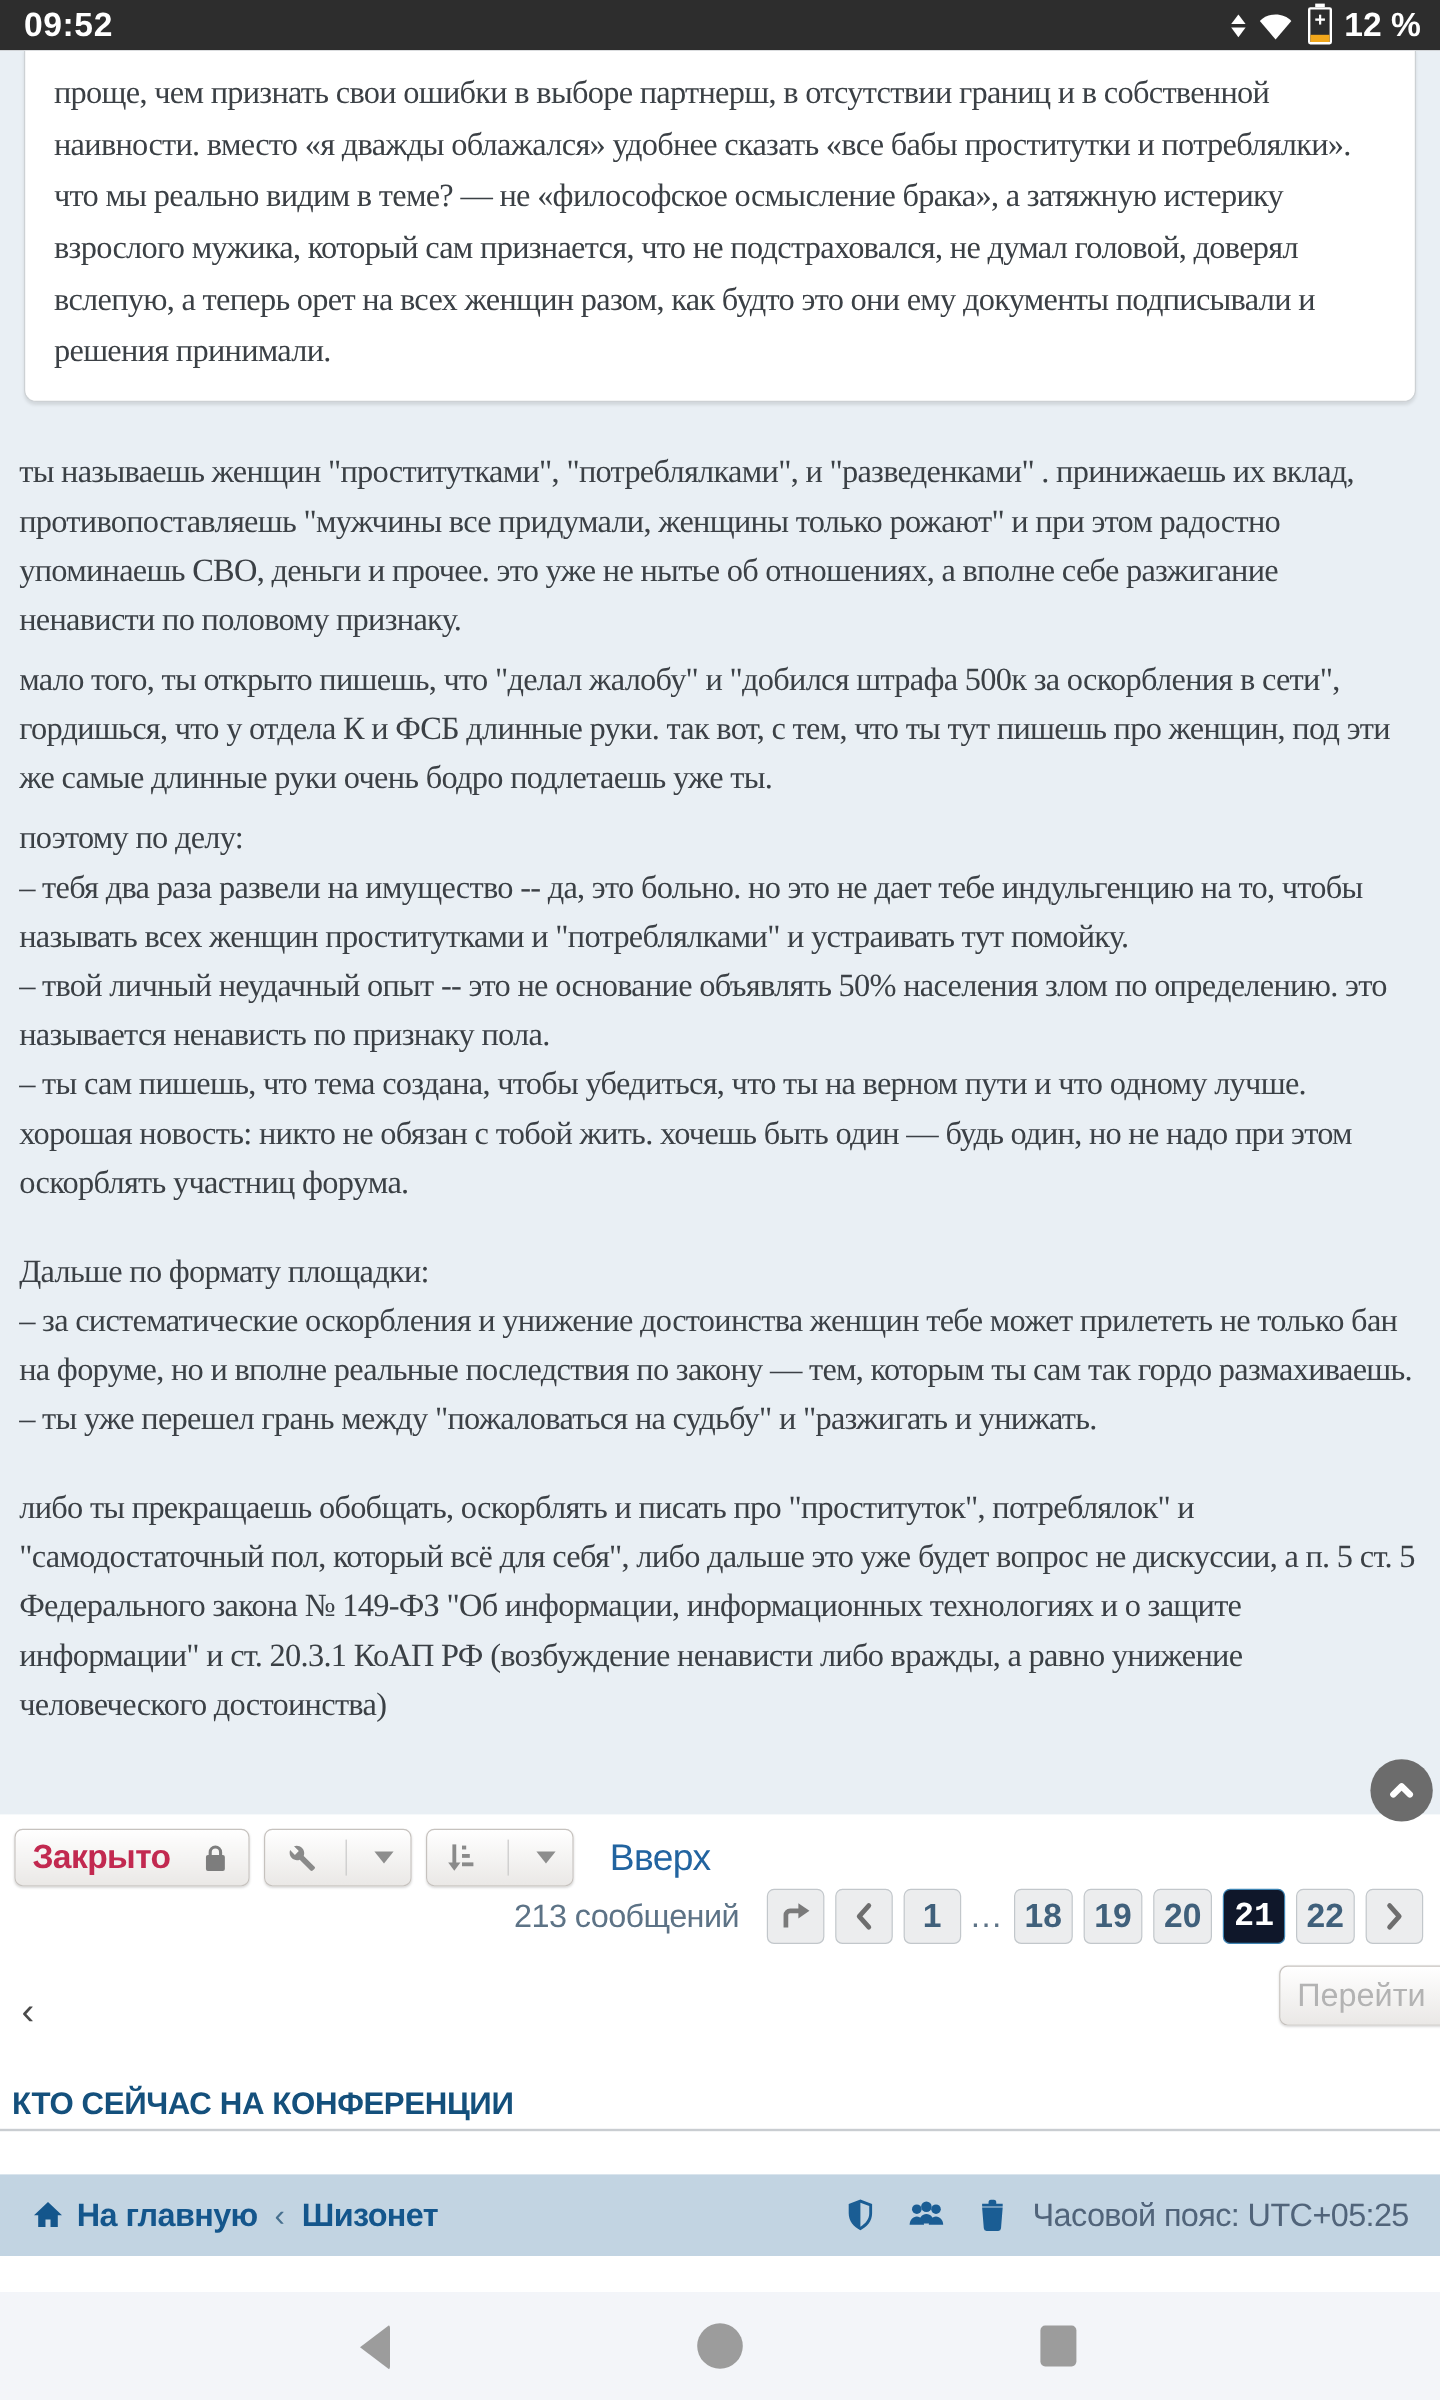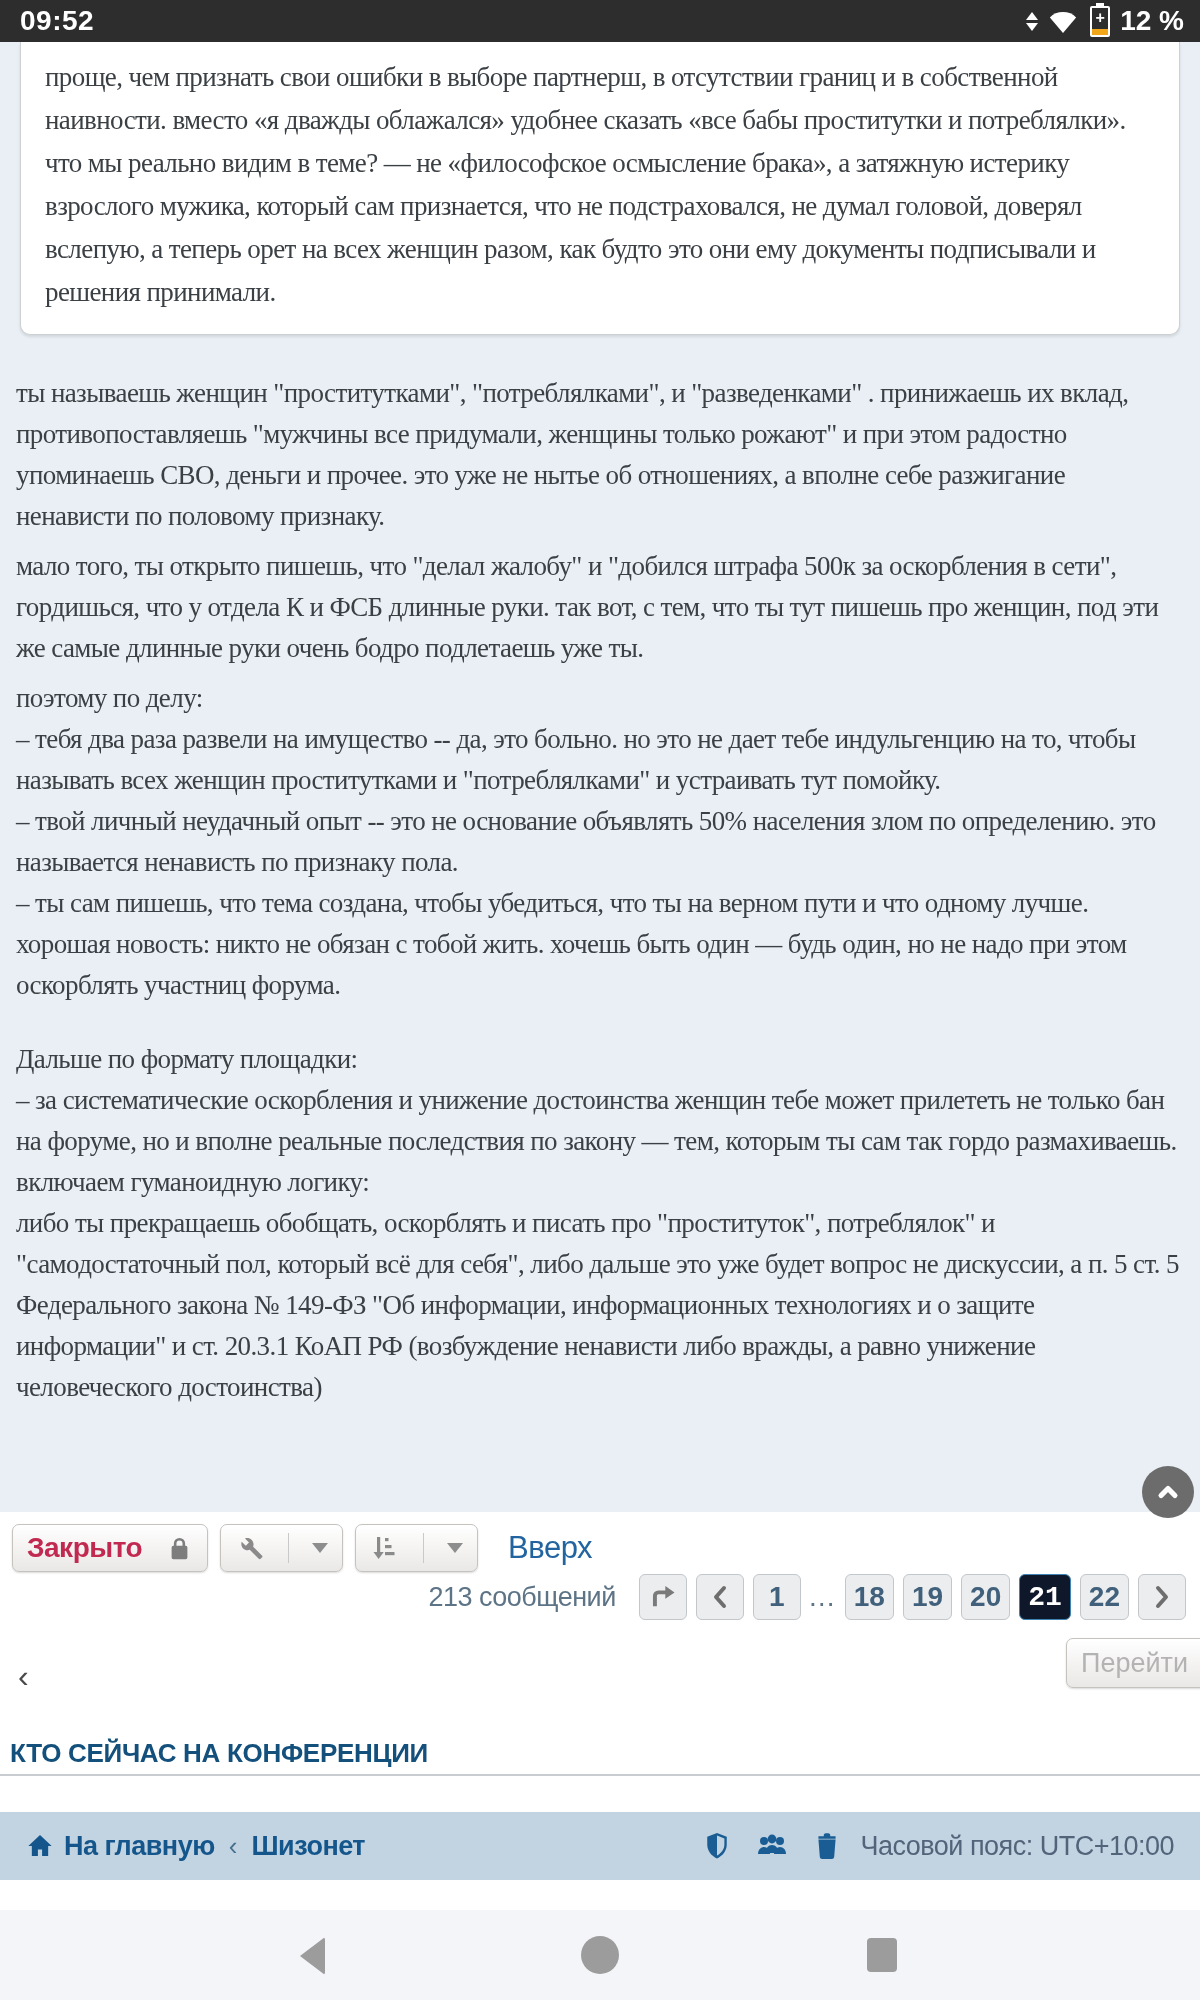--- a/index.html
+++ b/index.html
@@ -150,21 +150,21 @@
     </div>
     <div class="post">
       <p class="gap-sm">ты называешь женщин "проститутками", "потреблялками", и "разведенками" . принижаешь их вклад, противопоставляешь "мужчины все придумали, женщины только рожают" и при этом радостно упоминаешь СВО, деньги и прочее. это уже не нытье об отношениях, а вполне себе разжигание ненависти по половому признаку.</p>
       <p class="gap-sm">мало того, ты открыто пишешь, что "делал жалобу" и "добился штрафа 500к за оскорбления в сети", гордишься, что у отдела К и ФСБ длинные руки. так вот, с тем, что ты тут пишешь про женщин, под эти же самые длинные руки очень бодро подлетаешь уже ты.</p>
       <p>поэтому по делу:</p>
       <p>– тебя два раза развели на имущество -- да, это больно. но это не дает тебе индульгенцию на то, чтобы называть всех женщин проститутками и "потреблялками" и устраивать тут помойку.</p>
       <p>– твой личный неудачный опыт -- это не основание объявлять 50% населения злом по определению. это называется ненависть по признаку пола.</p>
       <p class="gap-lg">– ты сам пишешь, что тема создана, чтобы убедиться, что ты на верном пути и что одному лучше. хорошая новость: никто не обязан с тобой жить. хочешь быть один — будь один, но не надо при этом оскорблять участниц форума.</p>
       <p>Дальше по формату площадки:</p>
       <p>– за систематические оскорбления и унижение достоинства женщин тебе может прилететь не только бан на форуме, но и вполне реальные последствия по закону — тем, которым ты сам так гордо размахиваешь.</p>
-      <p>включаем гуманоидную логику:</p>
+      <p class="gap-lg">– ты уже перешел грань между "пожаловаться на судьбу" и "разжигать и унижать.</p>
       <p>либо ты прекращаешь обобщать, оскорблять и писать про "проституток", потреблялок" и "самодостаточный пол, который всё для себя", либо дальше это уже будет вопрос не дискуссии, а п. 5 ст. 5 Федерального закона № 149-ФЗ "Об информации, информационных технологиях и о защите информации" и ст. 20.3.1 КоАП РФ (возбуждение ненависти либо вражды, а равно унижение человеческого достоинства)</p>
     </div>
   </div>
 
   <button class="scrolltop">
     <span style="display:flex;">
       <svg width="30" height="30" viewBox="0 0 26 26">
           <polyline points="7,16 13,10 19,16" fill="none" stroke="#ffffff" stroke-width="4.5" stroke-linecap="round" stroke-linejoin="round"></polyline>
         </svg>
     </span>
@@ -281,21 +281,21 @@
         </svg>
       </span>
       <span class="f-icon">
         <svg width="26" height="30" viewBox="0 0 24 28">
             <g fill="#1a5d94">
               <path d="M4 8h16l-1.3 16.2a2.2 2.2 0 0 1-2.2 2H7.5a2.2 2.2 0 0 1-2.2-2z"></path>
               <path d="M9 3.5A1.8 1.8 0 0 1 10.8 2h2.4A1.8 1.8 0 0 1 15 3.5V5h5v2.2H4V5h5z"></path>
             </g>
           </svg>
       </span>
-      <span class="f-tz">Часовой пояс: UTC+10:00</span>
+      <span class="f-tz">Часовой пояс: UTC+05:25</span>
     </div>
   </div>
 
   <div class="androidnav">
     <span class="an-back"></span>
     <span class="an-home"></span>
     <span class="an-recents"></span>
   </div>
 
 </div>

